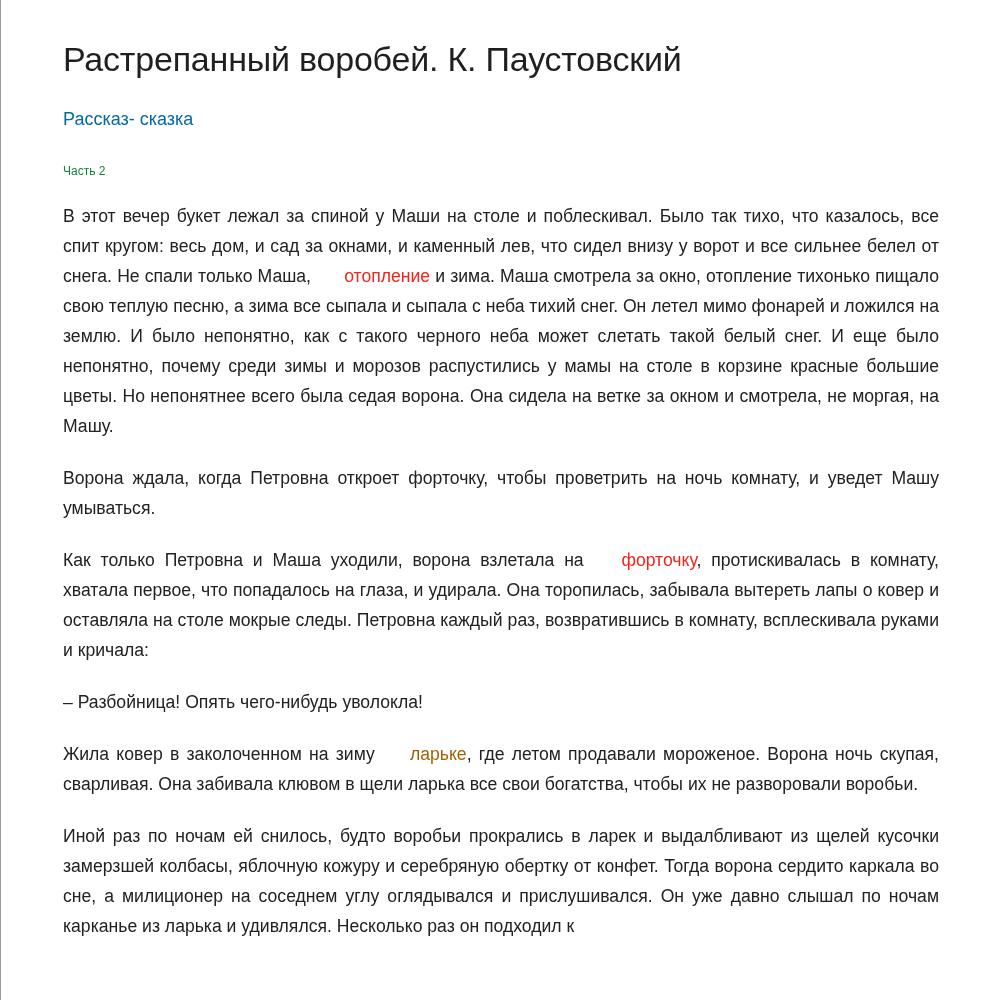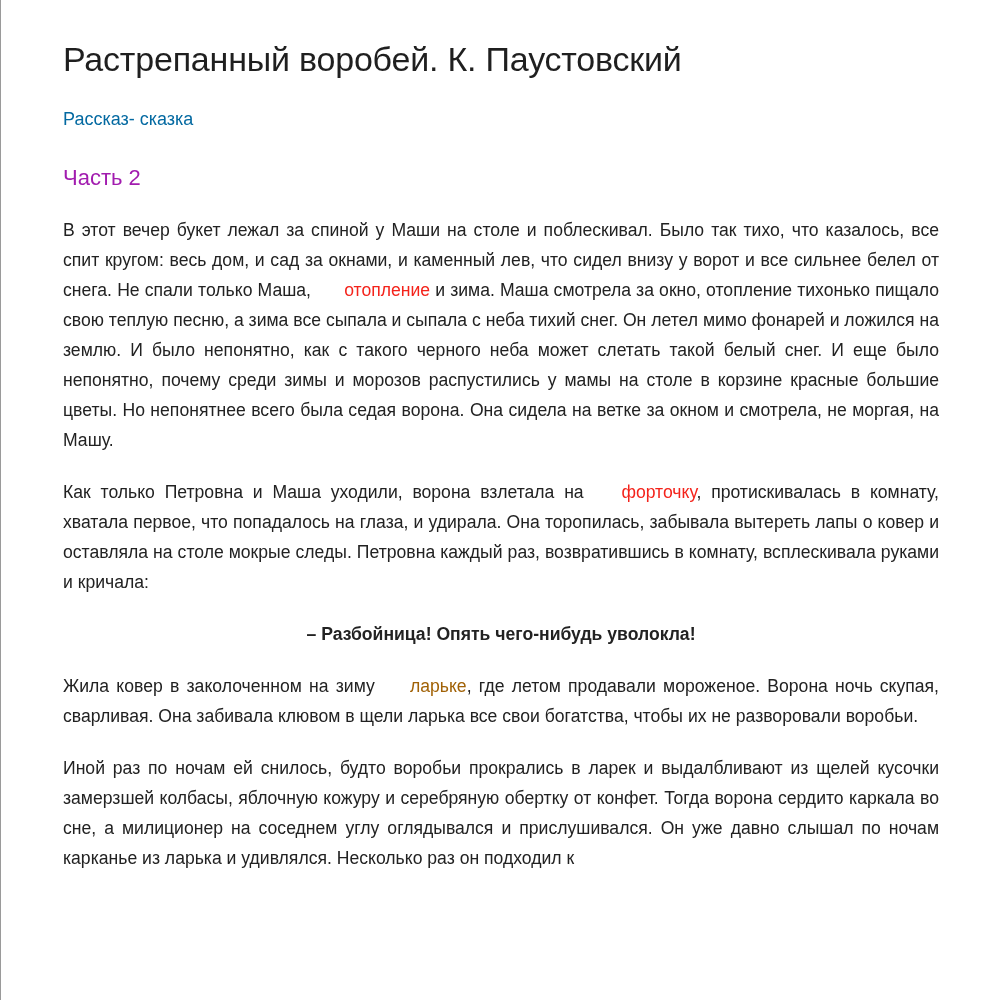--- a/index.html
+++ b/index.html
@@ -51,24 +51,24 @@
     padding-top: 26px;
     font-size: 18px;
     line-height: 1.4;
     font-weight: 400;
     color: #0369a1;
   }
 
   .part-heading {
     margin: 0;
     padding-top: 31px;
-    font-size: 22px;
+    font-size: 12px;
     line-height: 1.4;
     font-weight: 400;
-    color: #a21caf;
+    color: #15803d;
   }
 
   .body-block {
     padding-top: 22px;
   }
 
   p.para {
     margin: 0 0 22px 0;
     font-size: 17.6px;
     line-height: 30px;
@@ -77,22 +77,21 @@
     color: #222222;
     hyphens: none;
   }
 
   p.para:last-child {
     margin-bottom: 0;
   }
 
   
   p.para.dialogue {
-    text-align: center;
-    font-weight: bold;
+    text-align: left;
   }
 
   
   p.para.clipped {
     margin-bottom: 0;
   }
 
   .hl {
     color: #f4231b;
     margin-left: 28px;
@@ -105,20 +104,21 @@
   <article class="doc">
 
     <h1 class="doc-title">Растрепанный воробей. К. Паустовский</h1>
 
     <p class="doc-subtitle">Рассказ- сказка</p>
 
     <p class="part-heading">Часть 2</p>
 
     <div class="body-block">
         <p class="para"><span>В этот вечер букет лежал за спиной у Маши на столе и поблескивал. Было так тихо, что казалось, все спит кругом: весь дом, и сад за окнами, и каменный лев, что сидел внизу у ворот и все сильнее белел от снега. Не спали только Маша, </span><span class="hl" style="color: rgb(244, 35, 27);">отопление</span><span> и зима. Маша смотрела за окно, отопление тихонько пищало свою теплую песню, а зима все сыпала и сыпала с неба тихий снег. Он летел мимо фонарей и ложился на землю. И было непонятно, как с такого черного неба может слетать такой белый снег. И еще было непонятно, почему среди зимы и морозов распустились у мамы на столе в корзине красные большие цветы. Но непонятнее всего была седая ворона. Она сидела на ветке за окном и смотрела, не моргая, на Машу.</span></p>
+        <p class="para"><span>Ворона ждала, когда Петровна откроет форточку, чтобы проветрить на ночь комнату, и уведет Машу умываться.</span></p>
         <p class="para"><span>Как только Петровна и Маша уходили, ворона взлетала на </span><span class="hl" style="color: rgb(244, 35, 27);">форточку</span><span>, протискивалась в комнату, хватала первое, что попадалось на глаза, и удирала. Она торопилась, забывала вытереть лапы о ковер и оставляла на столе мокрые следы. Петровна каждый раз, возвратившись в комнату, всплескивала руками и кричала:</span></p>
         <p class="para dialogue"><span>– Разбойница! Опять чего-нибудь уволокла!</span></p>
         <p class="para"><span>Жила ковер в заколоченном на зиму </span><span class="hl" style="color: #a16207;">ларьке</span><span>, где летом продавали мороженое. Ворона ночь скупая, сварливая. Она забивала клювом в щели ларька все свои богатства, чтобы их не разворовали воробьи.</span></p>
         <p class="para clipped"><span>Иной раз по ночам ей снилось, будто воробьи прокрались в ларек и выдалбливают из щелей кусочки замерзшей колбасы, яблочную кожуру и серебряную обертку от конфет. Тогда ворона сердито каркала во сне, а милиционер на соседнем углу оглядывался и прислушивался. Он уже давно слышал по ночам карканье из ларька и удивлялся. Несколько раз он подходил к</span></p>
       </div>
 
   </article>
 </div>
 
 </body></html>

